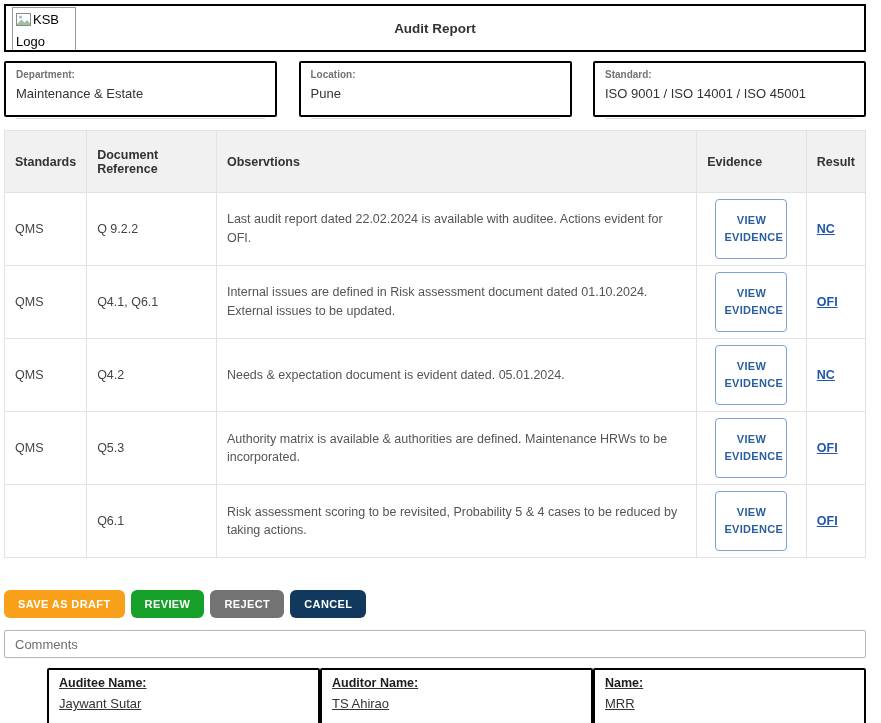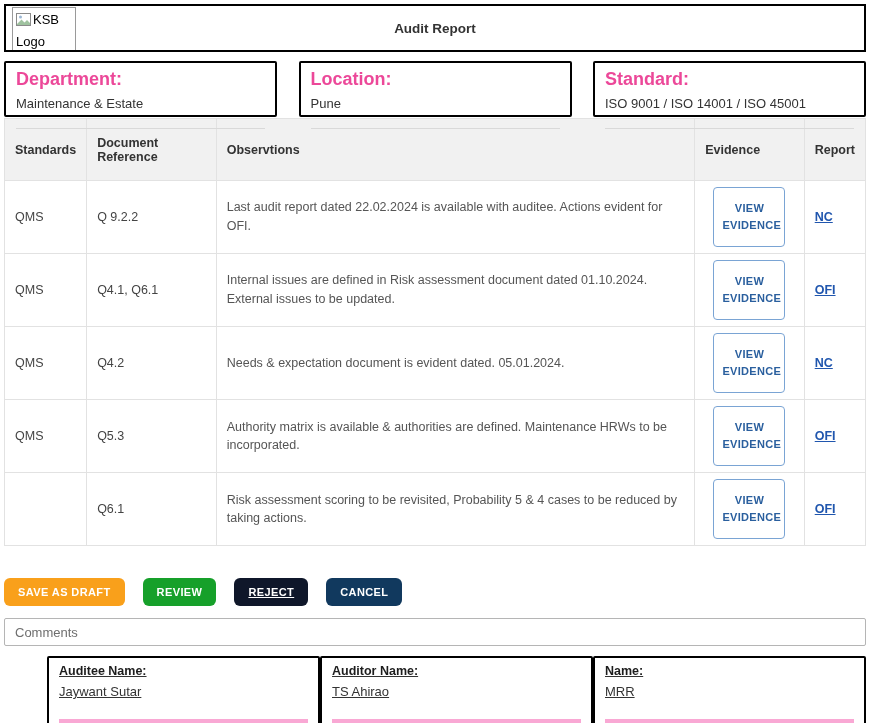--- a/index.html
+++ b/index.html
@@ -21,48 +21,48 @@
   .broken-img {
     position: absolute; left: 6px; top: 1px; width: 64px; height: 52px;
     border: 1px solid #9a9a9a; padding: 2px 3px;
     font-size: 13px; line-height: 1.5; color: #000; background: #fff;
   }
   .bi-icon { display: inline-block; vertical-align: -2px; margin-right: 2px; }
 
   
   .info-row { display: flex; justify-content: space-between; margin-top: 9px; }
   .info-box { width: 273px; height: 56px; border: 2px solid #000; border-radius: 2px; padding: 6px 10px; background: #fff; }
-  .info-label { font-weight: bold; font-size: 18px; color: #ec4899; }
+  .info-label { font-weight: bold; font-size: 10px; color: #737373; }
   .info-value { margin-top: 6px; font-size: 13px; color: #333; border-bottom: 1px solid #d9d9d9; padding-bottom: 17px; }
 
   
-  table.audit { width: 862px; border-collapse: collapse; margin-top: 1px; font-size: 12.5px; color: #444; }
+  table.audit { width: 862px; border-collapse: collapse; margin-top: 13px; font-size: 12.5px; color: #444; }
   .audit th, .audit td { border: 1px solid #e2e2e2; padding: 6px 10px; text-align: left; vertical-align: middle; }
   .audit thead th { background: #f1f1f1; color: #333; font-weight: 600; height: 62px; }
   .audit tbody td { height: 64px; background: #fff; }
   .obs-cell { line-height: 1.5; color: #555; }
 
   .evidence-btn {
     display: block; margin: 0 auto; width: 72px; padding: 12px 8px;
     background: #fff; border: 1px solid #7aa4d4; border-radius: 4px;
     color: #2a5f9e; font-weight: bold; font-size: 11px; line-height: 1.55;
     text-align: center; cursor: pointer; font-family: inherit; letter-spacing: 0.3px;
   }
   .result-link { color: #2056ae; text-decoration: underline; font-weight: 600; font-size: 12.5px; cursor: pointer; }
 
   
-  .actions { margin-top: 32px; display: flex; gap: 18px; }
+  .actions { margin-top: 32px; display: flex; gap: 6px; }
   .btn {
     border: none; color: #fff; font-weight: bold; font-size: 11px;
     padding: 8px 14px; border-radius: 6px; cursor: pointer;
     letter-spacing: 0.4px; font-family: inherit;
   }
   .btn-draft  { background: #F9A01B; }
   .btn-review { background: #16A02A; }
-  .btn-reject { background: #0f172a; text-decoration: underline; }
+  .btn-reject { background: #737373; }
   .btn-cancel { background: #11395E; }
 
   
   .comments {
     margin-top: 12px; width: 862px; height: 28px;
     border: 1px solid #b5b5b5; border-radius: 2px;
     padding: 0 10px; font-size: 13px; color: #a21caf; font-family: inherit;
     display: block;
   }
   .comments::placeholder { color: #6e6e6e; }
@@ -119,21 +119,21 @@
         <col style="width:490px">
         <col style="width:110px">
         <col style="width:56px">
     </colgroup>
     <thead>
       <tr>
         <th>Standards</th>
         <th>Document Reference</th>
         <th>Observtions</th>
         <th>Evidence</th>
-        <th>Report</th>
+        <th>Result</th>
       </tr>
     </thead>
     <tbody>
       <tr>
         <td>QMS</td>
         <td>Q 9.2.2</td>
         <td class="obs-cell">Last audit report dated 22.02.2024 is available with auditee. Actions evident for OFI.</td>
         <td>
             <button class="evidence-btn">VIEW EVIDENCE</button>
           </td>

